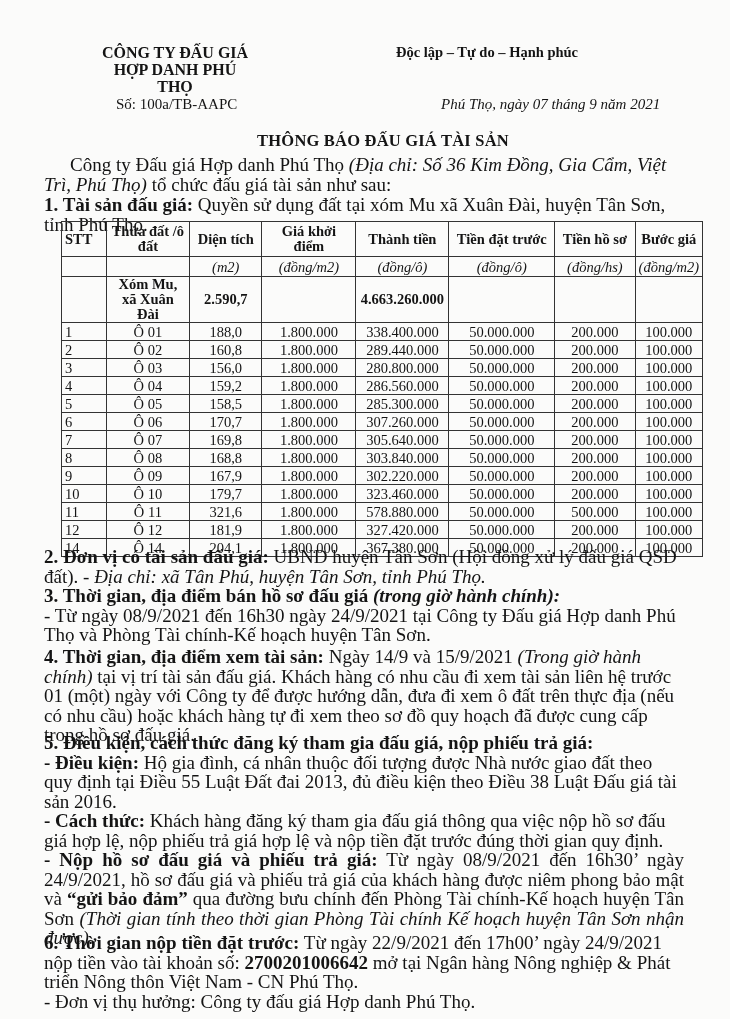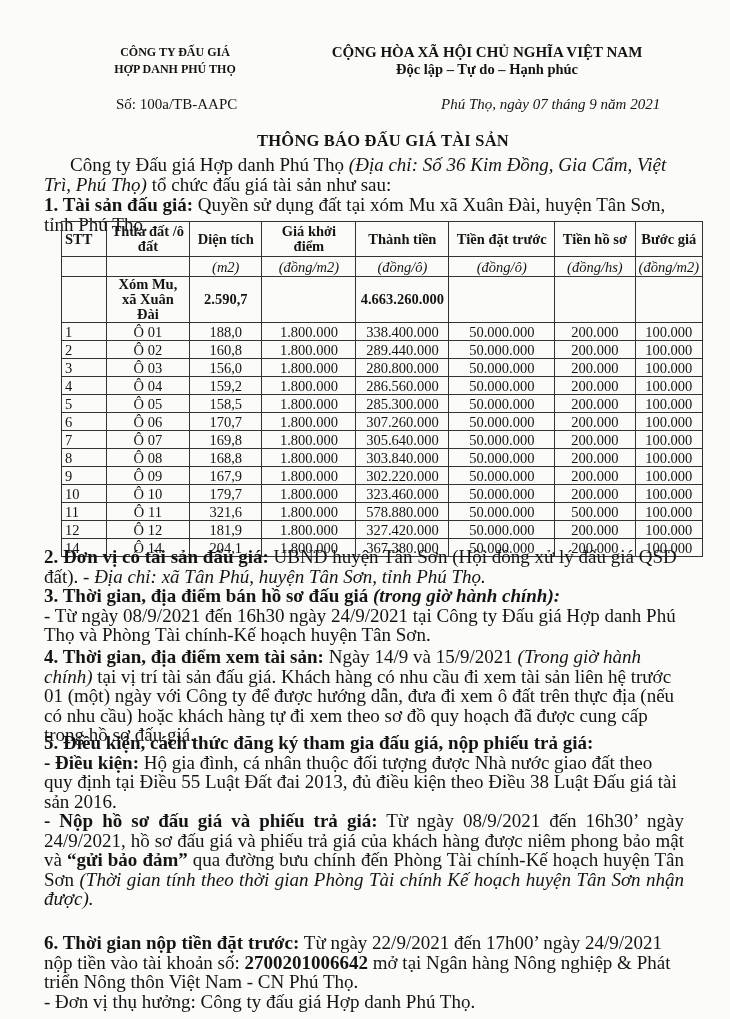--- a/index.html
+++ b/index.html
@@ -4,21 +4,21 @@
 <style>
   html, body { margin: 0; padding: 0; }
   body {
     width: 730px; height: 1019px; overflow: hidden;
     background: #fbfbfa;
     font-family: "Liberation Serif", "DejaVu Serif", serif;
     color: #141414;
     position: relative;
   }
   .page { position: absolute; left: 0; top: 0; width: 730px; height: 1019px; }
-  .hdr-left { position: absolute; left: 95px; top: 44px; width: 160px; text-align: center; font-weight: bold; font-size: 12px; line-height: 17px; }
+  .hdr-left { position: absolute; left: 95px; top: 44px; width: 160px; text-align: center; font-weight: bold; font-size: 16px; line-height: 17px; }
   .hdr-right { position: absolute; left: 322px; top: 44px; width: 330px; text-align: center; font-size: 15px; line-height: 17px; }
   .hdr-right .nation { font-weight: bold; }
   .hdr-right .motto { font-weight: bold; font-size: 14.5px; }
   .docno { position: absolute; left: 116px; top: 96px; font-size: 15px; text-align: right; }
   .place-date { position: absolute; left: 441px; top: 96px; font-size: 15px; font-style: italic; }
   .title { position: absolute; left: 6px; width: 730px; top: 131px; text-align: center; font-weight: bold; font-size: 16.5px; letter-spacing: 0.2px; margin-left: 12px; }
   .text { position: absolute; left: 44px; width: 640px; font-size: 19px; line-height: 19.5px; }
   .intro { top: 155px; text-indent: 26px; }
   .s1 { top: 195px; }
   b { font-weight: bold; }
@@ -44,21 +44,20 @@
 <body>
 
 <div class="page">
 
   <div class="hdr-left">
     <div>CÔNG TY ĐẤU GIÁ</div>
     <div>HỢP DANH PHÚ THỌ</div>
   </div>
 
   <div class="hdr-right">
-    <div class="nation">CỘNG HÒA XÃ HỘI CHỦ NGHĨA VIỆT NAM</div>
     <div class="motto">Độc lập – Tự do – Hạnh phúc</div>
   </div>
 
   <div class="docno">Số: 100a/TB-AAPC</div>
   <div class="place-date">Phú Thọ, ngày  07 tháng 9 năm 2021</div>
 
   <div class="title">THÔNG BÁO ĐẤU GIÁ TÀI SẢN</div>
 
   <div class="text intro">
     <span>Công ty Đấu giá Hợp danh Phú Thọ </span><i>(Địa chỉ: Số 36 Kim Đồng, Gia Cẩm, Việt Trì, Phú Thọ)</i><span> tổ chức đấu giá tài sản như sau:</span>
@@ -244,20 +243,21 @@
     <div>- Từ ngày 08/9/2021 đến 16h30 ngày 24/9/2021 tại Công ty Đấu giá Hợp danh Phú Thọ và Phòng Tài chính-Kế hoạch huyện Tân Sơn.</div>
   </div>
 
   <div class="text body-s4">
     <b>4. Thời gian, địa điểm xem tài sản:</b><span> Ngày 14/9 và 15/9/2021 </span><i>(Trong giờ hành chính)</i><span> tại vị trí tài sản đấu giá. Khách hàng có nhu cầu đi xem tài sản liên hệ trước 01 (một) ngày với Công ty để được hướng dẫn, đưa đi xem ô đất trên thực địa (nếu có nhu cầu) hoặc khách hàng tự đi xem theo sơ đồ quy hoạch đã được cung cấp trong hồ sơ đấu giá.</span>
   </div>
 
   <div class="text body-s5">
     <div><b>5. Điều kiện, cách thức đăng ký tham gia đấu giá, nộp phiếu trả giá:</b></div>
     <div><b>- Điều kiện:</b><span> Hộ gia đình, cá nhân thuộc đối tượng được Nhà nước giao đất theo quy định tại Điều 55 Luật Đất đai 2013, đủ điều kiện theo Điều 38 Luật Đấu giá tài sản 2016.</span></div>
+    <div><b>- Cách thức:</b><span> Khách hàng đăng ký tham gia đấu giá thông qua việc nộp hồ sơ đấu giá hợp lệ, nộp phiếu trả giá hợp lệ và nộp tiền đặt trước đúng thời gian quy định.</span></div>
     <div style="text-align:justify"><b>- Nộp hồ sơ đấu giá và phiếu trả giá:</b><span> Từ ngày 08/9/2021 đến 16h30’ ngày 24/9/2021, hồ sơ đấu giá và phiếu trả giá của khách hàng được niêm phong bảo mật và </span><b>“gửi bảo đảm”</b><span> qua đường bưu chính đến Phòng Tài chính-Kế hoạch huyện Tân Sơn </span><i>(Thời gian tính theo thời gian Phòng Tài chính Kế hoạch huyện Tân Sơn nhận được).</i></div>
   </div>
 
   <div class="text body-s6">
     <div><b>6. Thời gian nộp tiền đặt trước:</b><span> Từ ngày 22/9/2021 đến 17h00’ ngày 24/9/2021 nộp tiền vào tài khoản số: </span><b>2700201006642</b><span> mở tại Ngân hàng Nông nghiệp &amp; Phát triển Nông thôn Việt Nam - CN Phú Thọ.</span></div>
     <div>- Đơn vị thụ hưởng: Công ty đấu giá Hợp danh Phú Thọ.</div>
   </div>
 
 </div>
 

